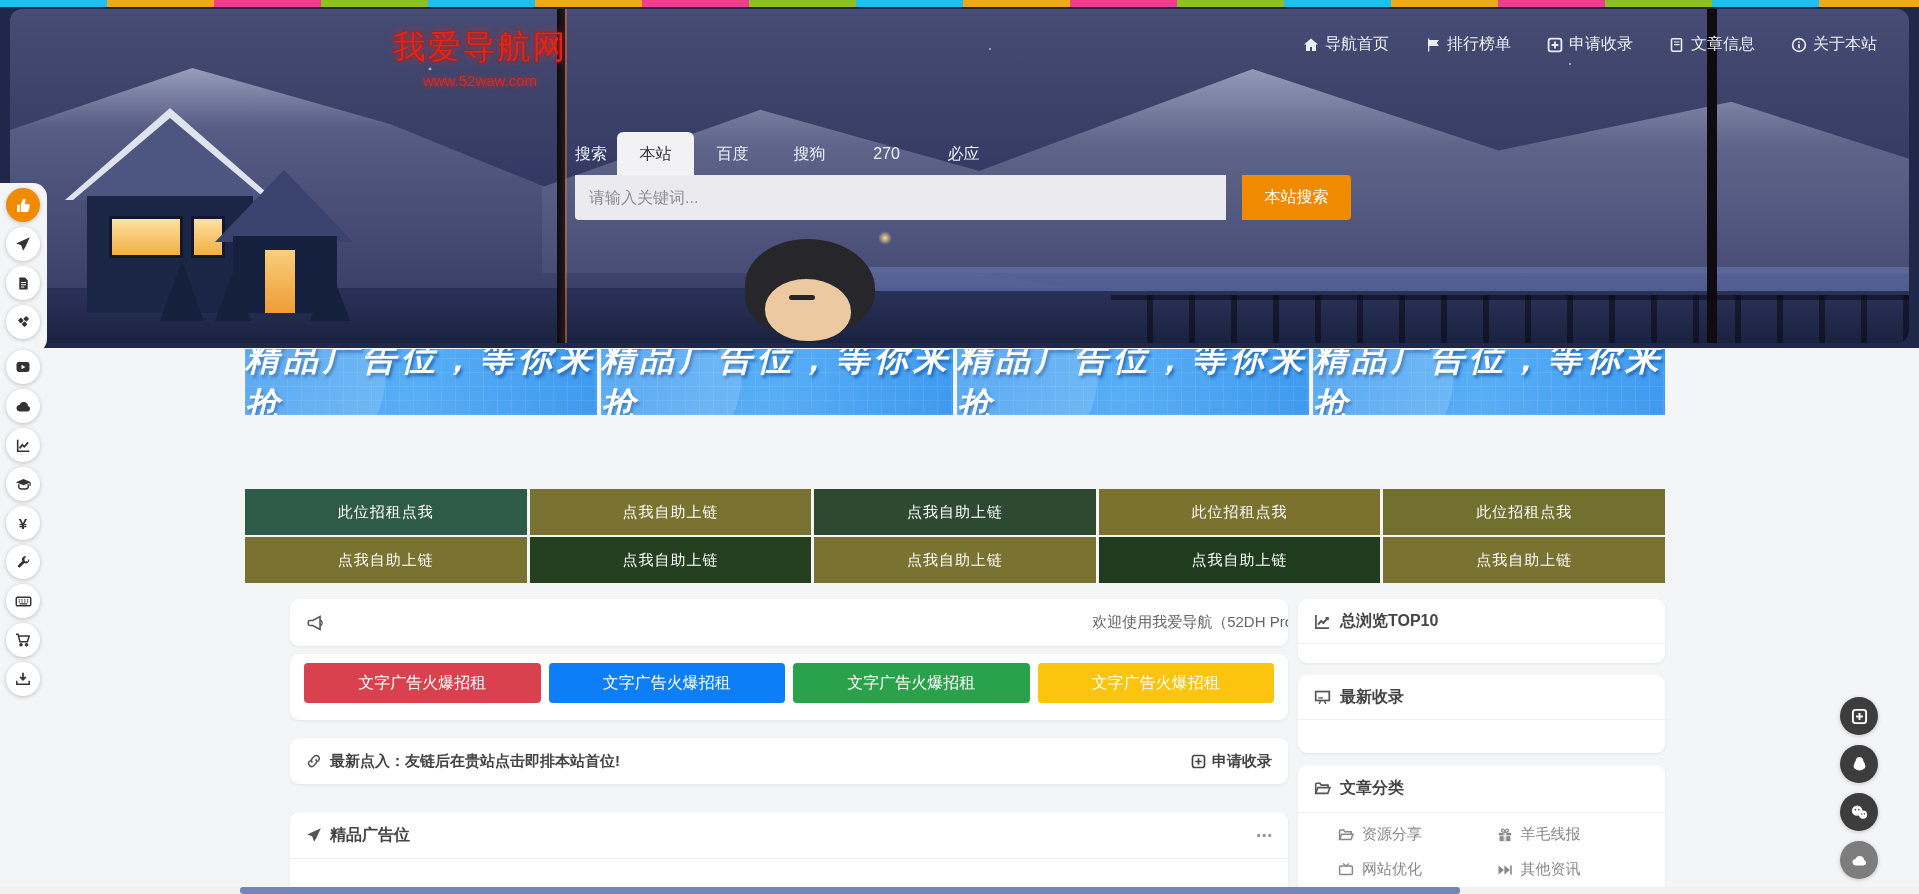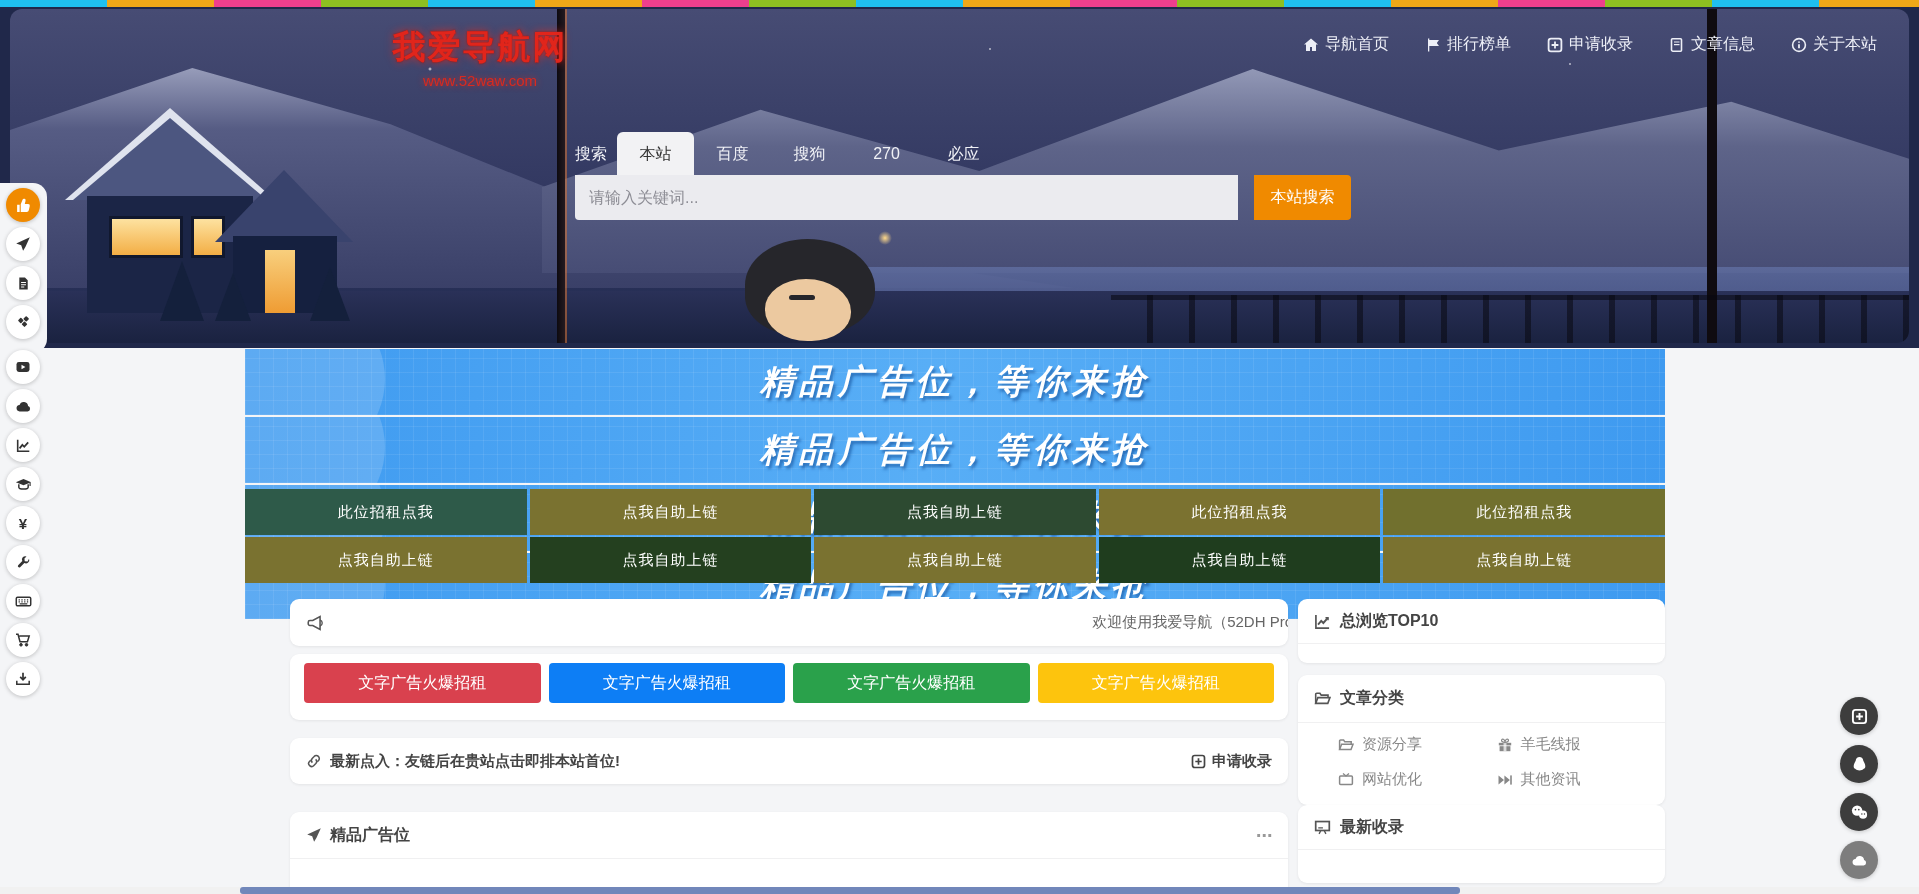--- a/index.html
+++ b/index.html
@@ -61,42 +61,42 @@
     border-top:5px solid rgba(8,8,16,.55);
     background:repeating-linear-gradient(90deg,rgba(8,8,16,0) 0 36px,rgba(8,8,16,.55) 36px 42px); }
   .figure { position:absolute; left:735px; bottom:0; width:132px; height:104px; }
   .fig-hair { position:absolute; left:0; top:0; width:130px; height:96px; background:#26262b;
     border-radius:48% 52% 45% 40%; }
   .fig-face { position:absolute; left:20px; top:40px; width:86px; height:62px; background:#ecc9a0;
     border-radius:50% 55% 48% 52%; }
   .fig-brow { position:absolute; left:44px; top:56px; width:26px; height:5px; background:#26262b; border-radius:3px; }
 
   .logo { position:absolute; left:358px; top:16px; width:224px; text-align:center; }
-  .logo-title { font-size:33px; font-weight:700; color:#e1251b; letter-spacing:2px;
+  .logo-title { font-size:33px; font-weight:400; color:#e1251b; letter-spacing:2px;
     text-shadow:0 0 8px rgba(225,40,30,.9),0 0 2px #7a0f0a; }
   .logo-sub { font-size:15px; color:#d92a1f; margin-top:2px; text-shadow:0 0 6px rgba(225,40,30,.8); }
 
   .nav { position:absolute; top:25px; right:32px; display:flex; gap:36px; color:#eceef6; font-size:16px; }
   .nav-item { display:flex; align-items:center; gap:6px; cursor:pointer; white-space:nowrap; }
 
   .search { position:absolute; left:565px; top:123px; width:776px; }
   .tabs { display:flex; align-items:flex-end; height:43px; color:#f0f1f6; font-size:16px; }
   .tabs-label { line-height:43px; margin-right:10px; }
   .tab { width:77px; text-align:center; line-height:43px; cursor:pointer; }
   .tab.active { background:#f2f2f4; color:#333; border-radius:6px 6px 0 0; font-weight:400; }
   .search-row { display:flex; height:45px; }
   .search-input { flex:1; border:none; outline:none; background:#ebebef; padding:0 14px; font-size:16px;
     color:#444; border-radius:0 0 0 4px; font-family:inherit; }
   .search-input::placeholder { color:#8d8d95; }
-  .search-btn { width:97px; border:none; color:#fff; font-size:16px; cursor:pointer; font-family:inherit;
+  .search-btn { width:109px; border:none; color:#fff; font-size:16px; cursor:pointer; font-family:inherit;
     border-radius:0 4px 4px 0;margin-left:16px; }
 
   
   .ads { position:absolute; top:349px; left:245px; width:1420px; display:grid;
-    grid-template-columns:1fr; grid-auto-rows:66px; gap:2px 4px; }
+    grid-template-columns:1fr 1fr 1fr 1fr; grid-auto-rows:66px; gap:2px 4px; }
   .banner { position:relative; overflow:hidden; display:flex; align-items:center; justify-content:center;
     color:#fff; font-size:34px; font-weight:900; font-style:italic; letter-spacing:5px;
     text-shadow:2px 3px 3px rgba(23,84,158,.7); cursor:pointer;
     background:
       repeating-linear-gradient(0deg,rgba(255,255,255,.08) 0 1px,transparent 1px 14px),
       repeating-linear-gradient(90deg,rgba(255,255,255,.08) 0 1px,transparent 1px 14px),
       linear-gradient(100deg,#3e9af0 0%,#58aef6 48%,#3e9af0 100%); }
   .banner::before { content:''; position:absolute; left:-30px; top:-55px; width:170px; height:170px;
     border-radius:50%; background:rgba(255,255,255,.16); }
 
@@ -345,20 +345,33 @@
       <div class="card card-top10">
         <div class="panel-header">
           <span class="ic" style="color:#555">
               <svg width="17" height="17" viewBox="0 0 16 16" fill="none" stroke="currentColor">
                 <path d="M1.8 1.8v12.4h12.4" stroke-width="1.6"></path>
                 <path d="M3.8 11l3-3.6 2 2 4.2-4.8" stroke-width="1.8"></path>
                 <path d="M10.8 4.4h2.4v2.4" stroke-width="1.4"></path>
               </svg>
             </span>
           <span>总浏览TOP10</span>
+        </div>
+      </div>
+
+      <div class="card card-newest">
+        <div class="panel-header">
+          <span class="ic" style="color:#555">
+              <svg width="17" height="17" viewBox="0 0 16 16" fill="none" stroke="currentColor">
+                <rect x="1.6" y="2.4" width="12.8" height="8.4" stroke-width="1.6"></rect>
+                <path d="M4.8 14l1.6-3.2M11.2 14l-1.6-3.2" stroke-width="1.3"></path>
+                <path d="M4 8.4h4.4" stroke-width="1.3"></path>
+              </svg>
+            </span>
+          <span>最新收录</span>
         </div>
       </div>
 
       <div class="card card-cats">
         <div class="panel-header">
           <span class="ic" style="color:#555">
               <svg width="17" height="17" viewBox="0 0 16 16" fill="none" stroke="currentColor">
                 <path d="M1.6 12.6V4a1 1 0 0 1 1-1h3l1.2 1.8h6.4V7" stroke-width="1.5"></path>
                 <path d="M1.6 12.6l2-5.4H15l-2 5.4z" stroke-width="1.5"></path>
               </svg>
@@ -400,33 +413,20 @@
                 <svg width="16" height="16" viewBox="0 0 16 16" fill="currentColor">
                   <path d="M1.5 3.4L7 8l-5.5 4.6zM7.4 3.4L12.9 8l-5.5 4.6z"></path>
                   <rect x="13.2" y="3.4" width="1.6" height="9.2"></rect>
                 </svg>
               </span>
             <span>其他资讯</span>
           </div>
         </div>
       </div>
 
-      <div class="card card-newest">
-        <div class="panel-header">
-          <span class="ic" style="color:#555">
-              <svg width="17" height="17" viewBox="0 0 16 16" fill="none" stroke="currentColor">
-                <rect x="1.6" y="2.4" width="12.8" height="8.4" stroke-width="1.6"></rect>
-                <path d="M4.8 14l1.6-3.2M11.2 14l-1.6-3.2" stroke-width="1.3"></path>
-                <path d="M4 8.4h4.4" stroke-width="1.3"></path>
-              </svg>
-            </span>
-          <span>最新收录</span>
-        </div>
-      </div>
-
     </div>
   </div>
 
   <div class="left-float">
     <div class="fl-btn accent" style="background-color: rgb(240, 138, 0);">
       <span class="ic">
           <svg width="17" height="17" viewBox="0 0 16 16" fill="currentColor">
             <path d="M2 7.2h2.4V14H2zM5.4 14h5.6a2 2 0 0 0 2-1.6l.9-4a1.6 1.6 0 0 0-1.6-1.9H9.2l.7-2.8A1.5 1.5 0 0 0 7.1 2.6L5.4 6.8z"></path>
           </svg>
         </span>

